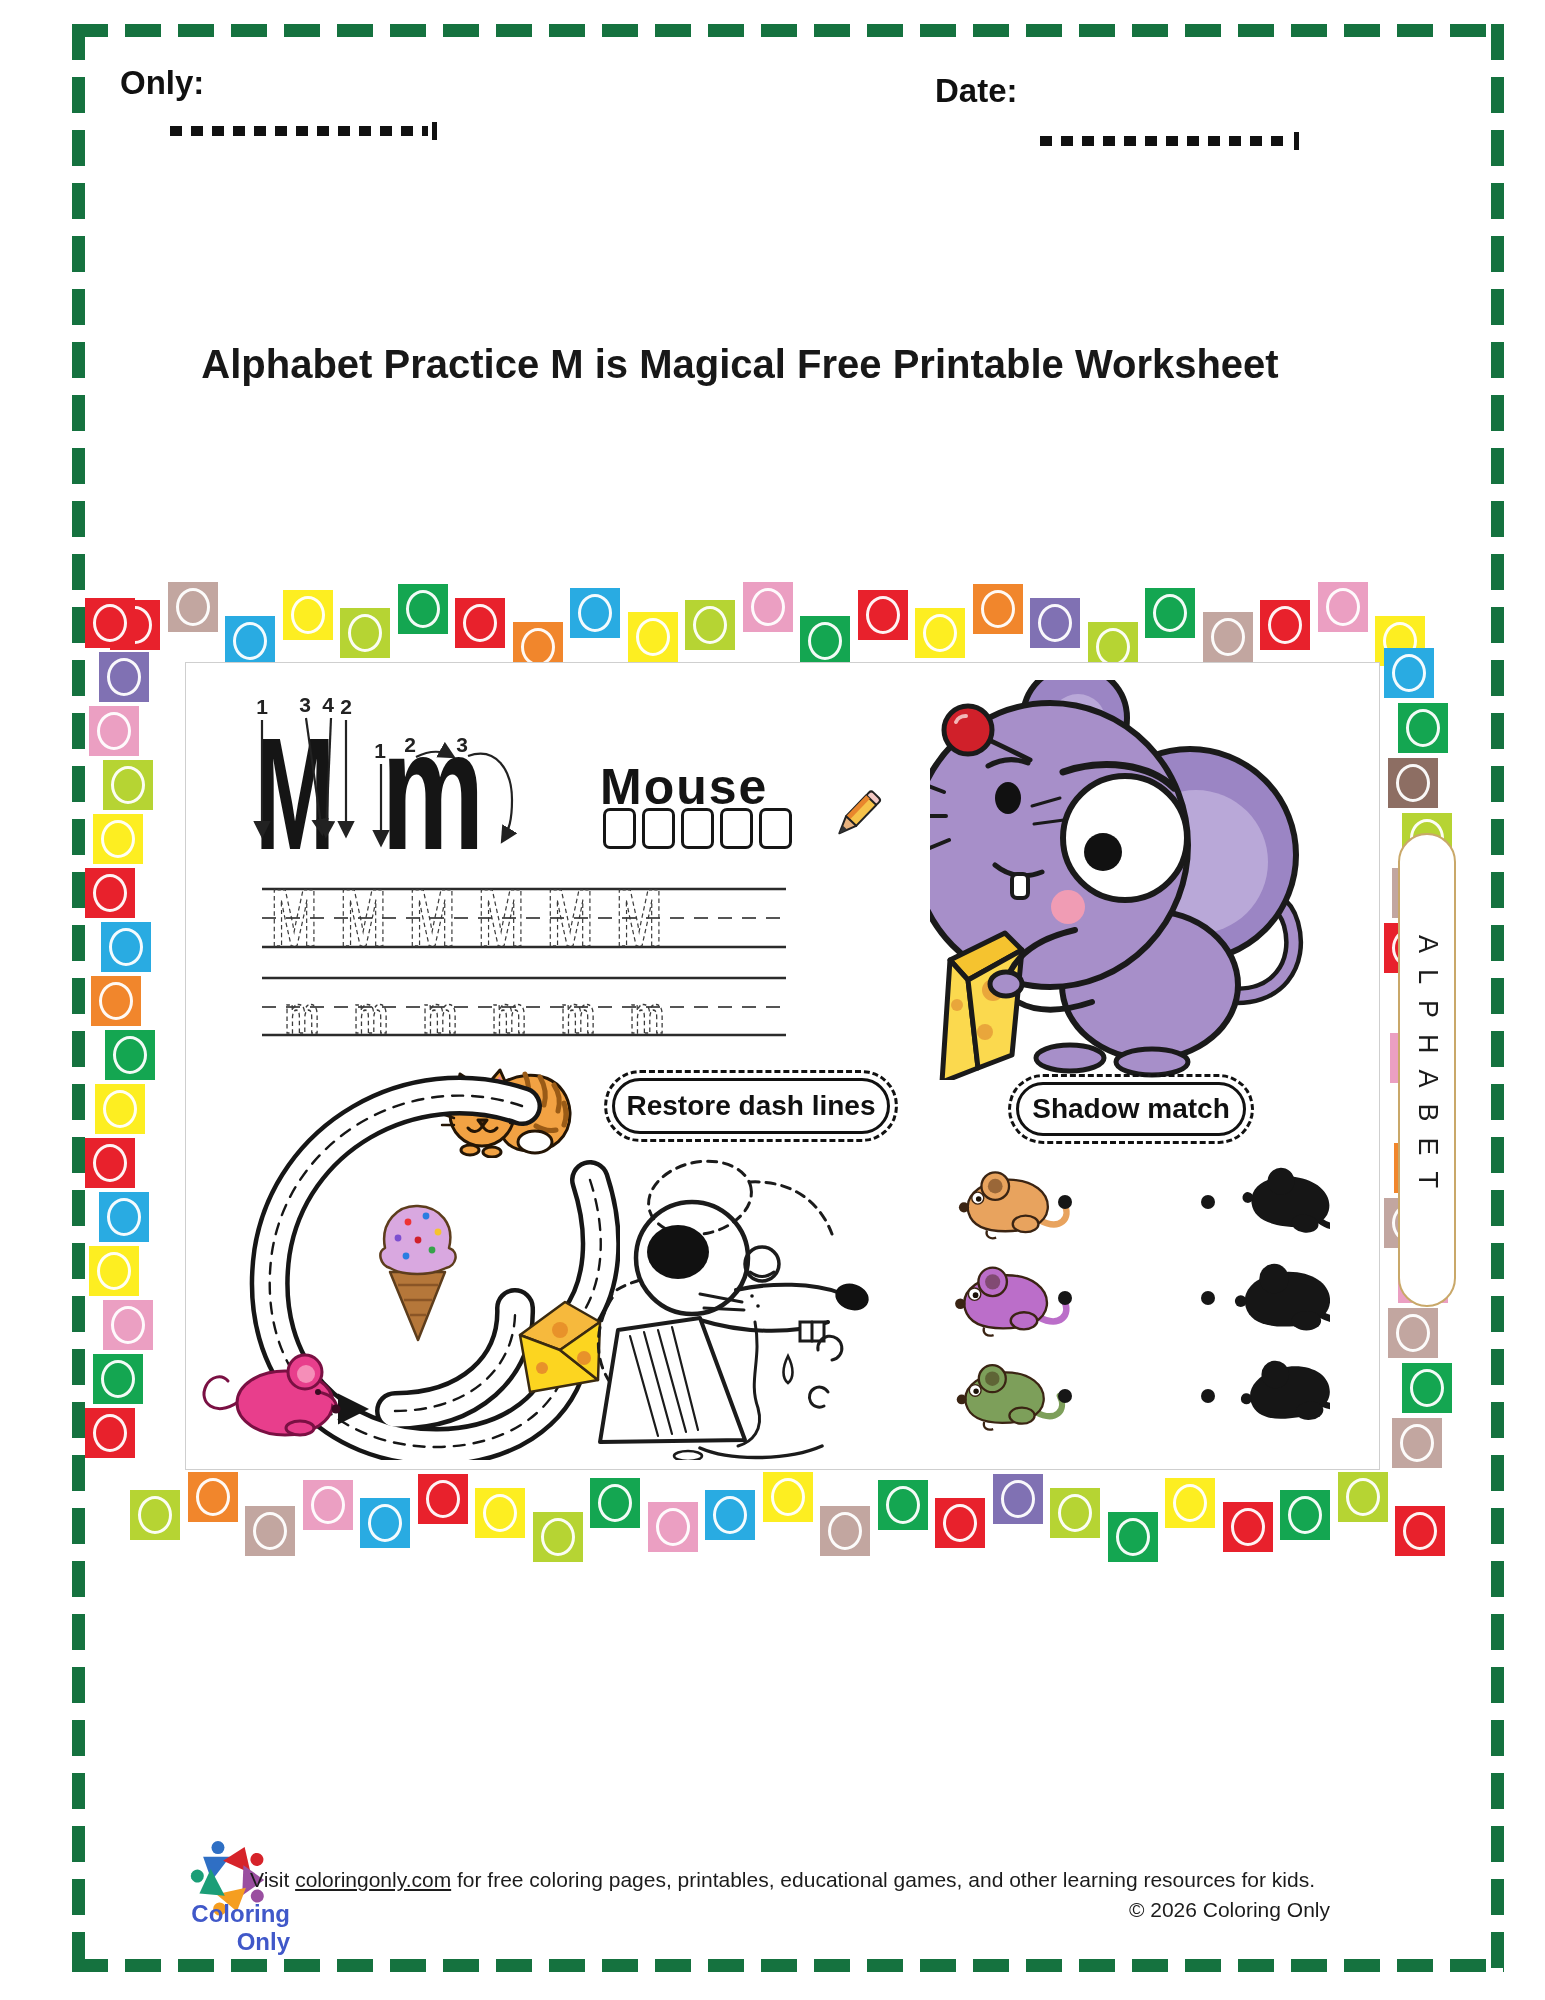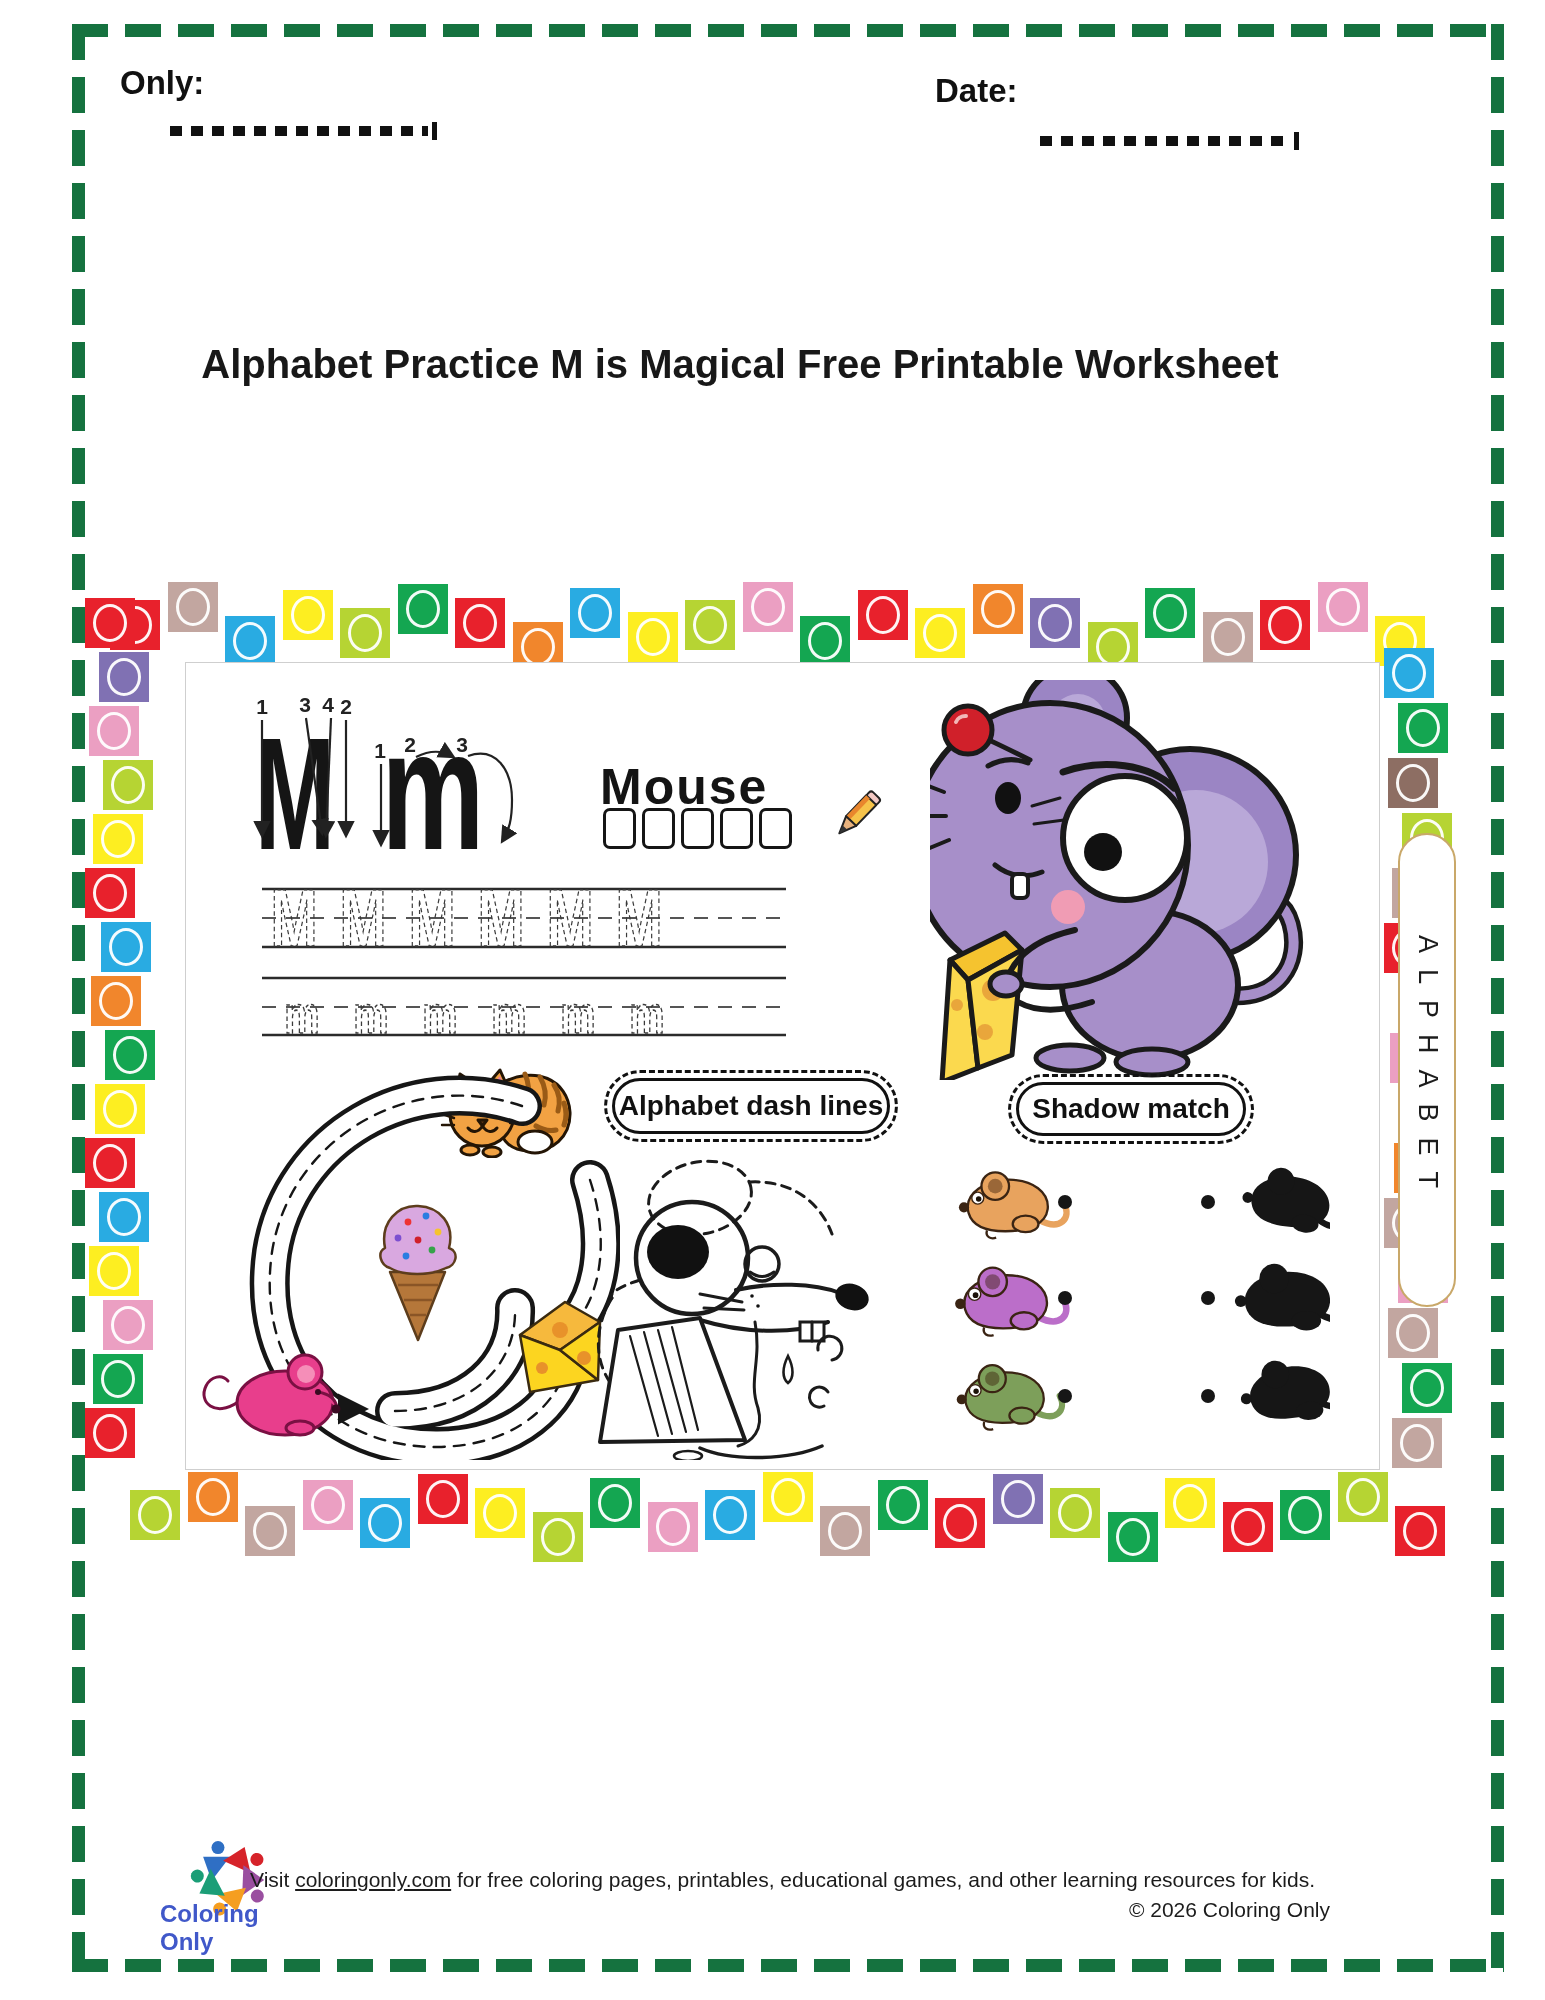--- a/index.html
+++ b/index.html
@@ -34,21 +34,21 @@
   .side-tab{
     position:absolute;left:1398px;top:833px;width:54px;height:470px;background:#fff;
     border:2px solid var(--tab-tan);border-radius:29px;z-index:6;
     display:flex;align-items:center;justify-content:center;
   }
   .side-tab span{writing-mode:vertical-rl;text-orientation:mixed;font-size:27px;font-weight:500;letter-spacing:16px;color:#1c1c1c;}
   
   .footer-text{position:absolute;left:250px;top:1868px;font-size:21px;color:#1c1c1c;}
   .footer-text .link{text-decoration:underline;color:#1c1c1c;cursor:pointer;}
   .copyright{position:absolute;left:1000px;top:1898px;width:330px;text-align:right;font-size:21px;color:#1c1c1c;}
-  .logo-text{position:absolute;left:160px;top:1900px;width:130px;text-align:left;font-size:24px;font-weight:bold;color:var(--logo-blue);}
+  .logo-text{position:absolute;left:160px;top:1900px;width:130px;text-align:right;font-size:24px;font-weight:bold;color:var(--logo-blue);}
   svg{display:block;}
 </style>
 </head>
 <body>
 
 <div class="dash-h" style="left:72px;top:24px;width:1432px;"></div>
 <div class="dash-h" style="left:72px;top:1959px;width:1432px;"></div>
 <div class="dash-v" style="left:72px;top:24px;height:1948px;"></div>
 <div class="dash-v" style="left:1491px;top:24px;height:1948px;"></div>
 
@@ -284,21 +284,21 @@
     <path d="M38,38 L48,37" fill="none"></path>
     <path d="M14,56 L2,52 M14,63 L2,63 M70,54 L82,50 M70,61 L82,61" fill="none" stroke-width="2.4"></path>
     <path d="M38,58 L47,58 L42.5,64 Z" fill="#5b3413"></path>
     <path d="M42.5,64 C38,71 32,71 28,66 M42.5,64 C47,71 53,71 57,66" fill="none"></path>
     <ellipse cx="30" cy="88" rx="9" ry="5" fill="#f2a243"></ellipse>
     <ellipse cx="52" cy="90" rx="9" ry="5" fill="#f2a243"></ellipse>
   </g>
 </svg>
 
 <div class="activity-label" style="left:612px;top:1078px;width:272px;height:50px;">
-  <span>Alphabet dash lines</span>
+  <span>Restore dash lines</span>
 </div>
 <div class="activity-label" style="left:1016px;top:1082px;width:224px;height:48px;text-align:right;">
   <span>Shadow match</span>
 </div>
 
 <svg class="abs" style="left:200px;top:1070px;" width="420" height="390" viewBox="200 1070 420 390">
   <defs>
     <marker id="ah2" markerWidth="10" markerHeight="10" refX="7" refY="4.5" orient="auto">
       <path d="M0,0 L9,4.5 L0,9 Z" fill="#161616"></path>
     </marker>

